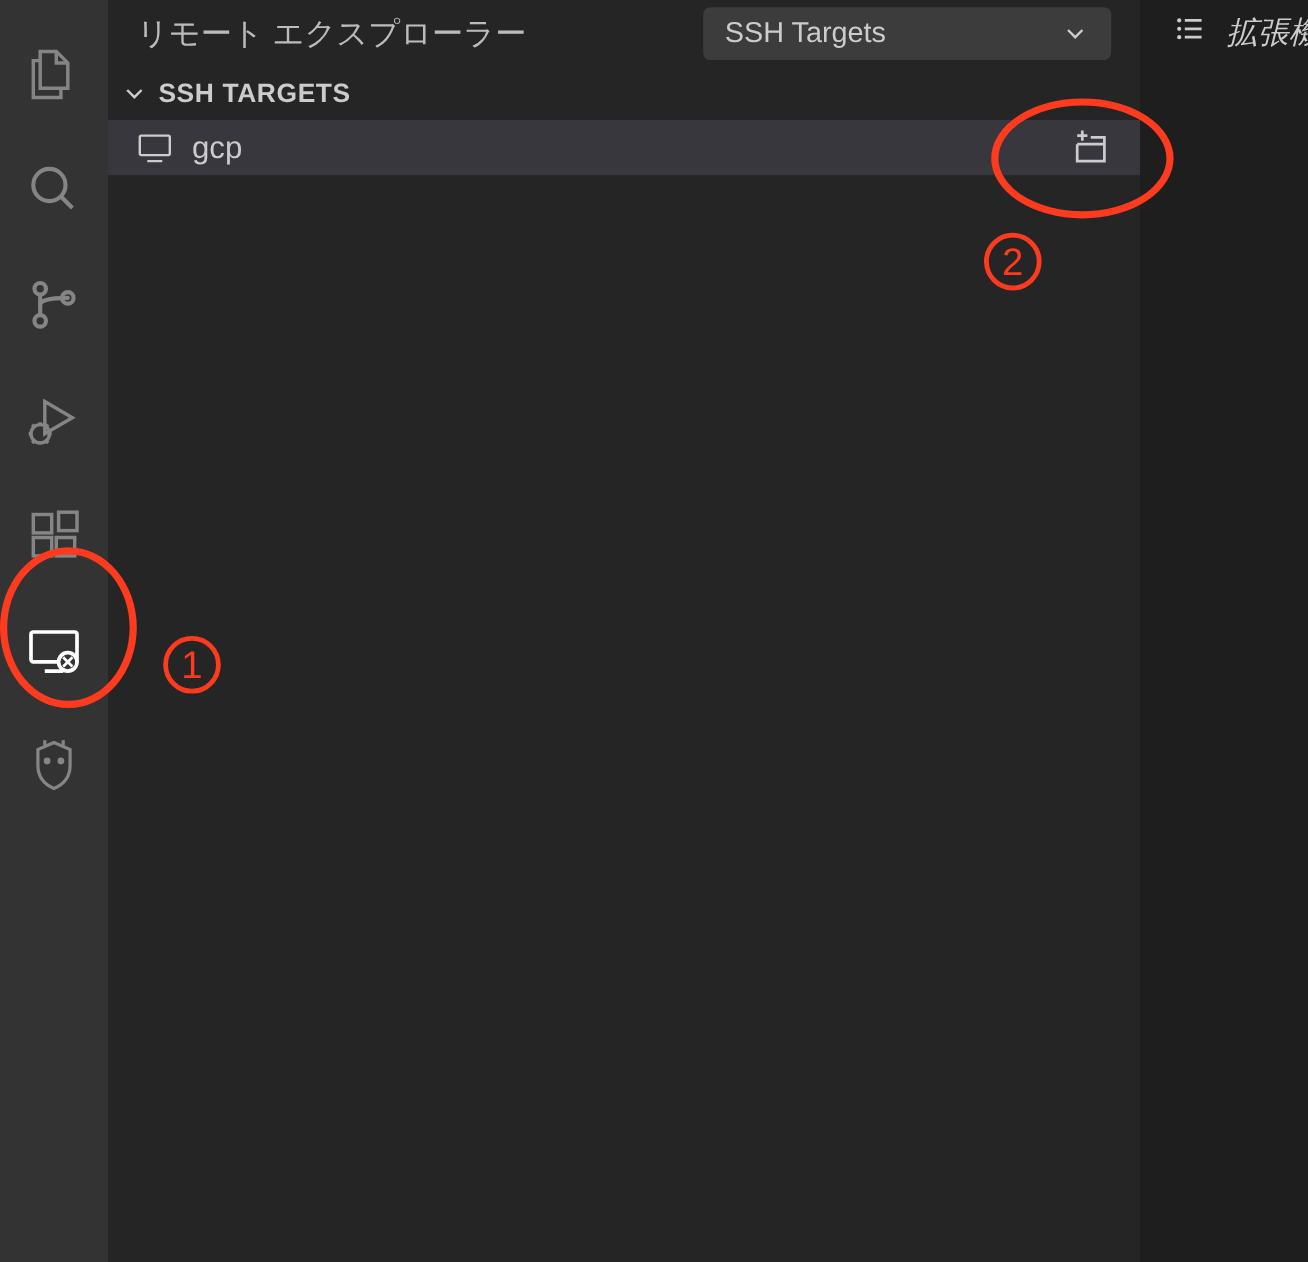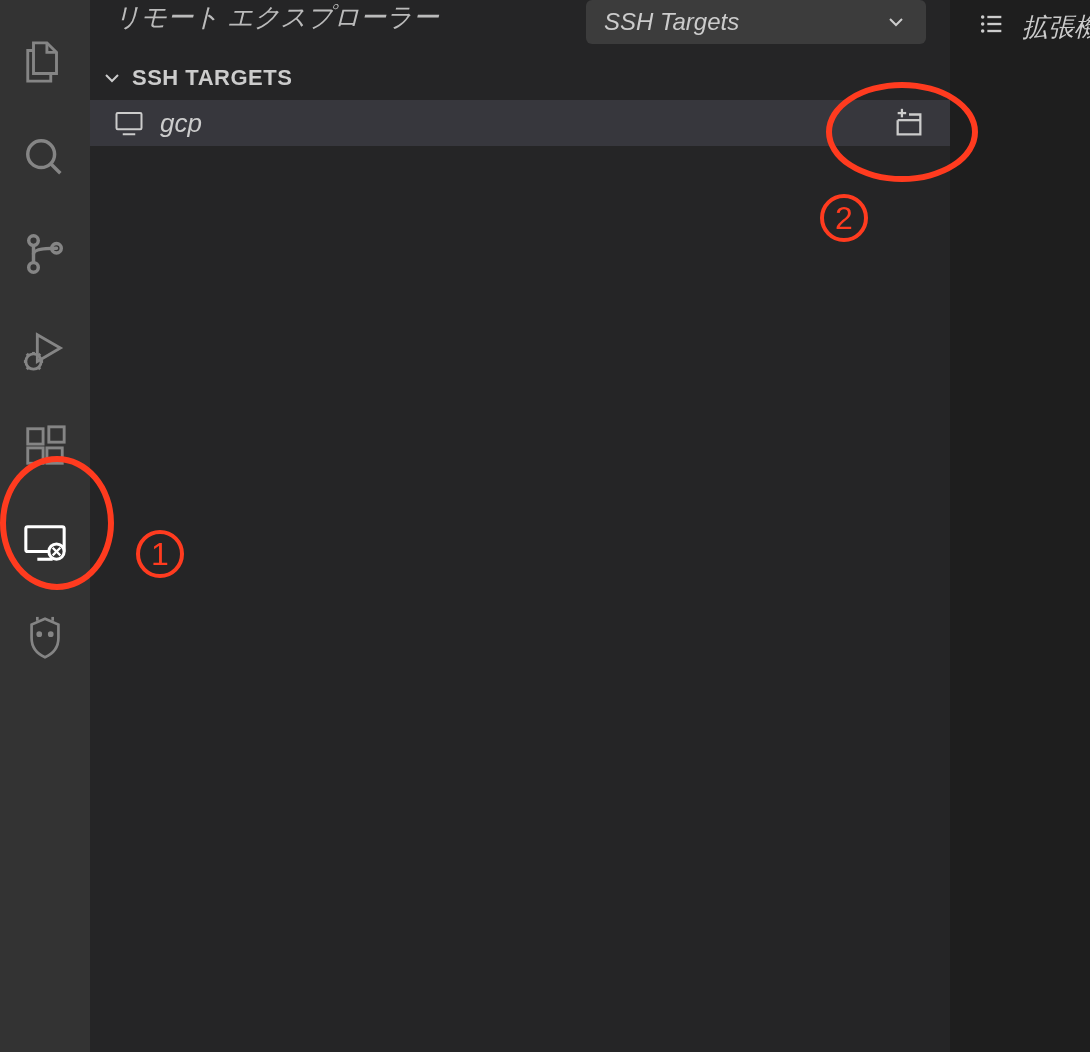--- a/index.html
+++ b/index.html
@@ -42,24 +42,23 @@
     .sidebar {
       width: 860px;
       background: #252526;
       display: flex;
       flex-direction: column;
       flex-shrink: 0;
     }
     .sidebar-header {
       height: 56px;
       display: flex;
-      align-items: flex-start;
+      align-items: center;
       padding: 0 24px;
       gap: 16px;
-      font-style: italic;
     }
     .sidebar-title {
       font-size: 26px;
       color: #bbbbbb;
       flex: 1;
     }
     .dropdown {
       width: 340px;
       height: 44px;
       background: #3c3c3c;
@@ -100,21 +99,20 @@
     }
     .tree-row {
       height: 46px;
       background: #37373d;
       display: flex;
       align-items: center;
       padding: 0 24px;
       gap: 16px;
       cursor: pointer;
       position: relative;
-      font-style: italic;
     }
     .tree-row-icon {
       width: 30px;
       height: 30px;
       color: #cccccc;
     }
     .tree-row-label {
       font-size: 26px;
       color: #cccccc;
       flex: 1;

